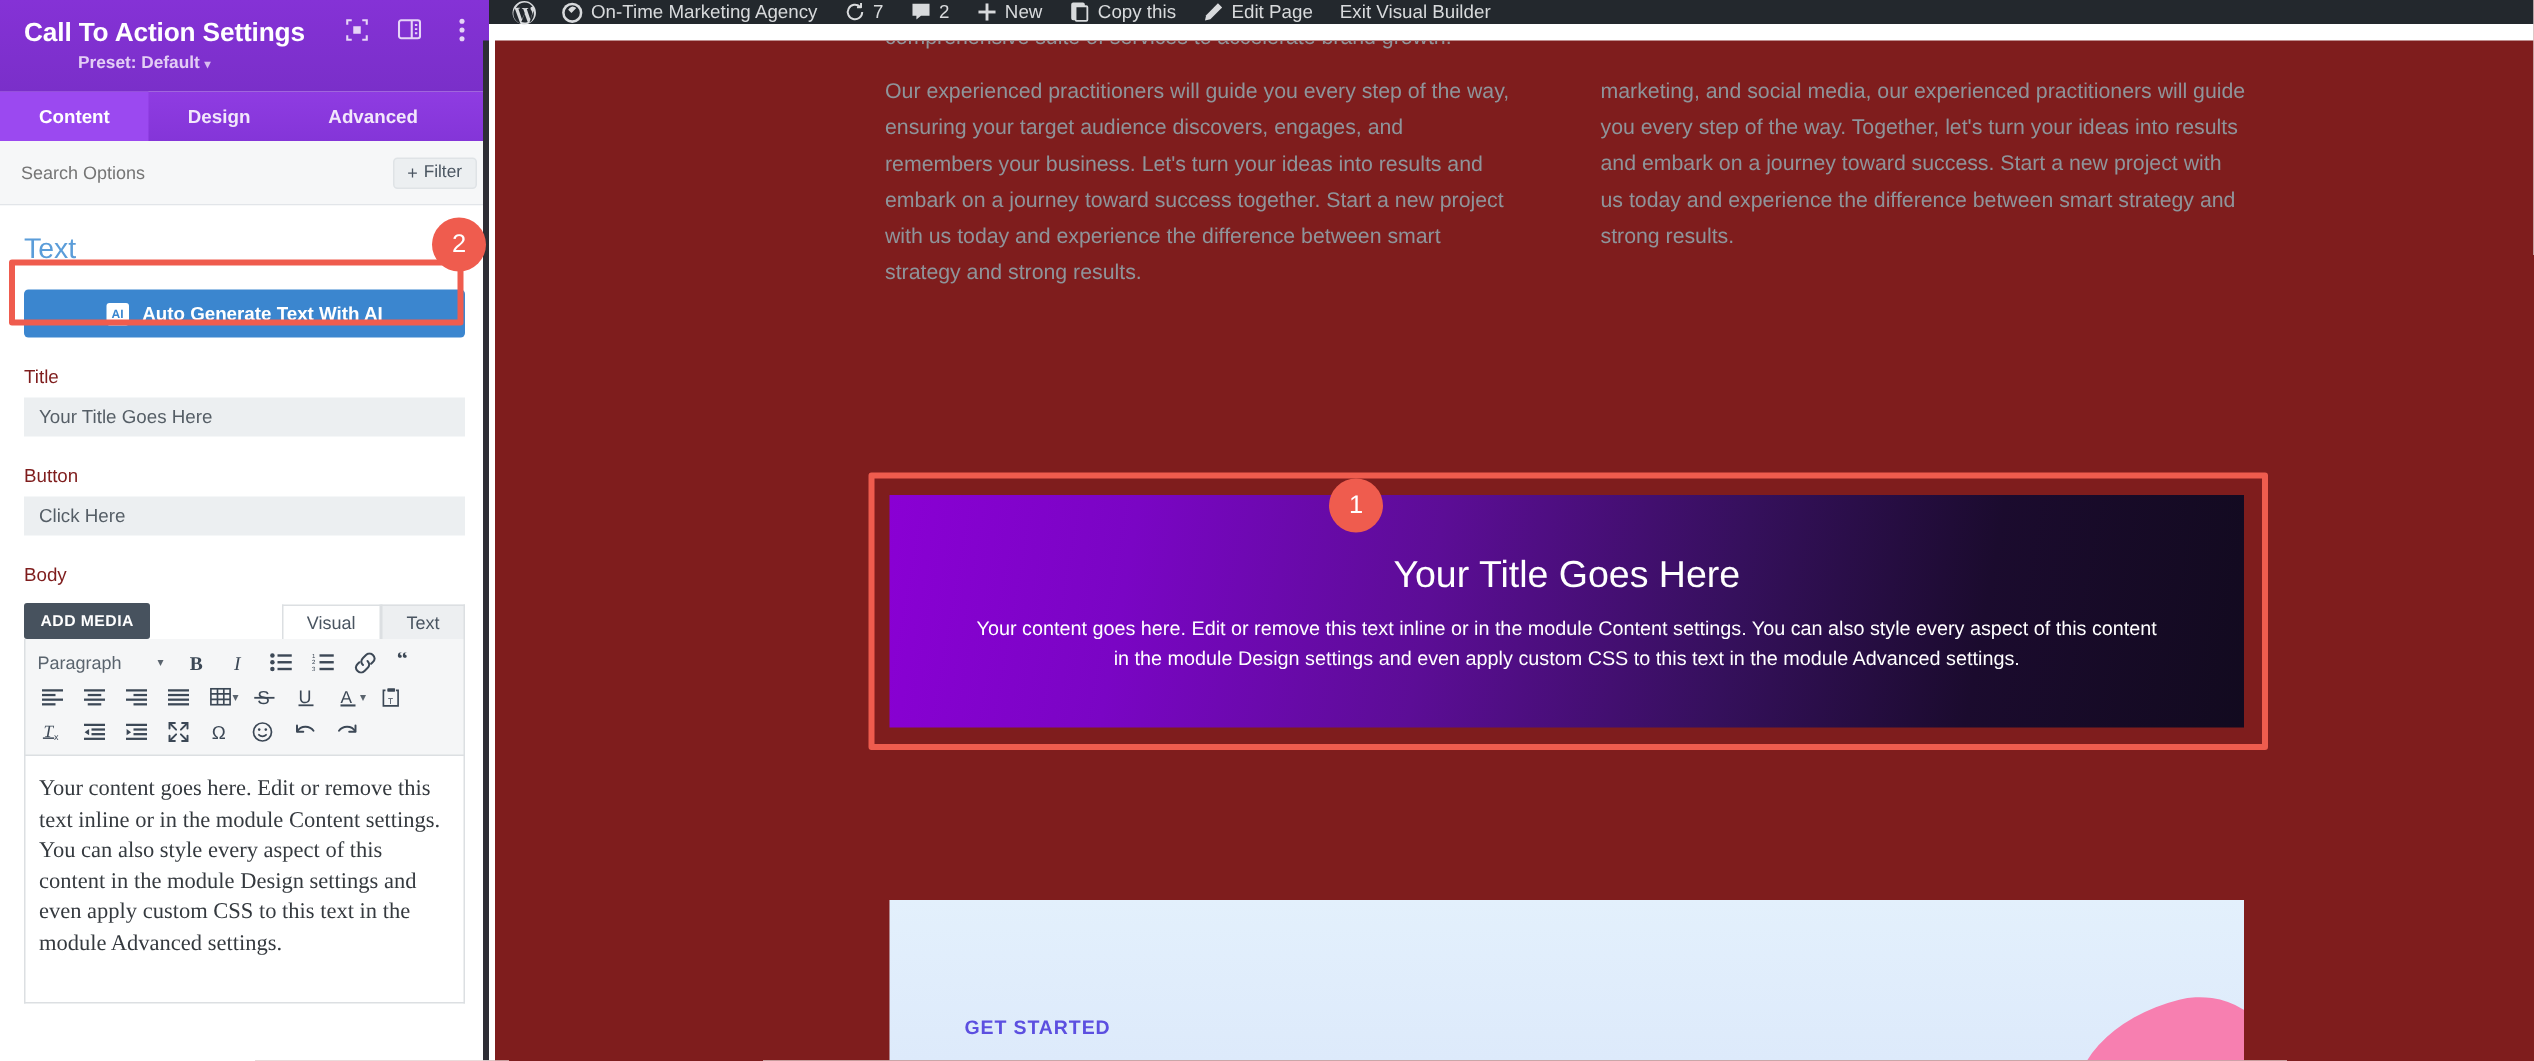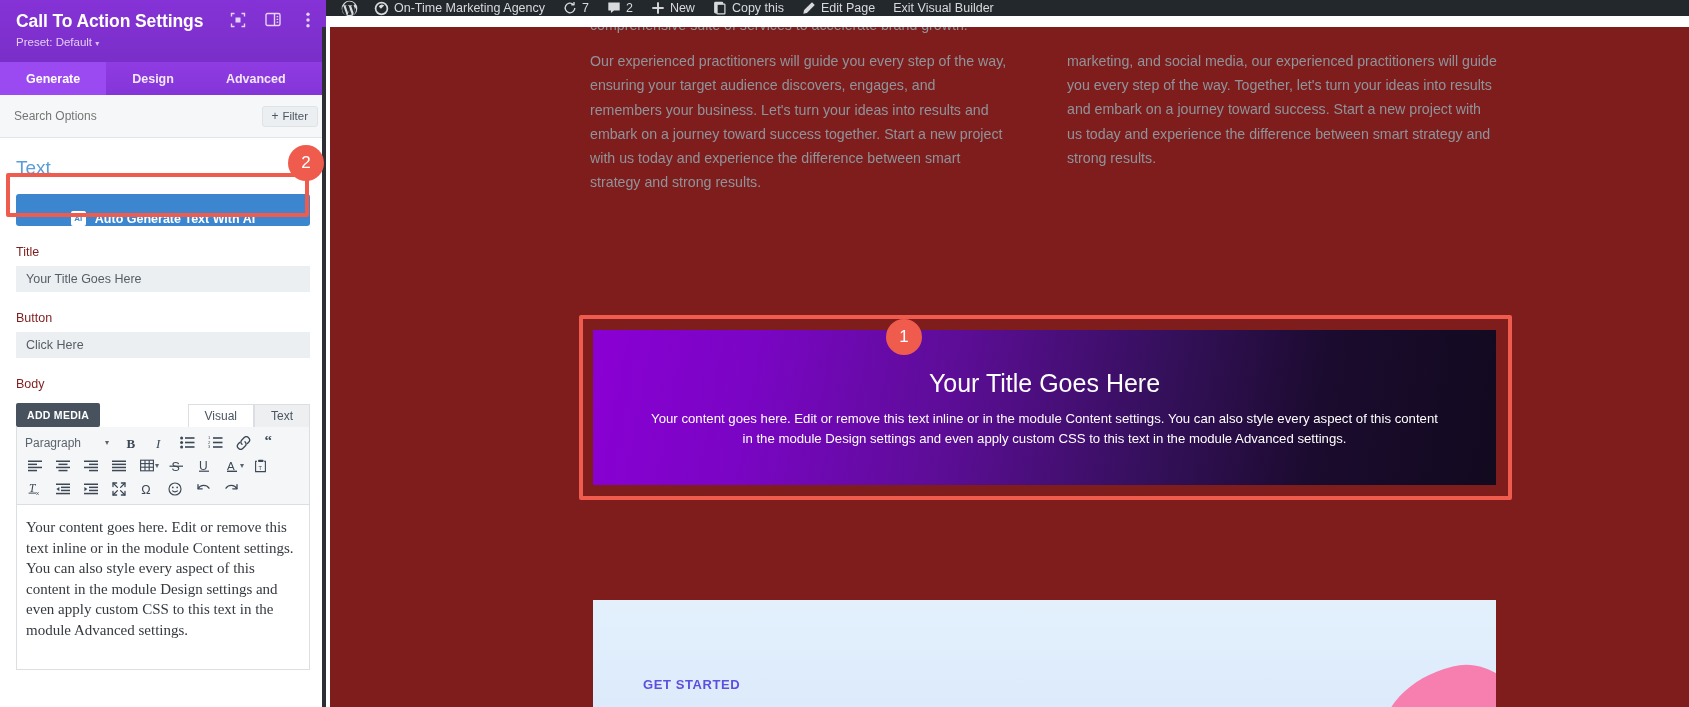--- a/index.html
+++ b/index.html
@@ -23,22 +23,23 @@
     background: #7b2fd1;
     background: linear-gradient(180deg,#8532d6 0%,#7a2fc9 100%);
     padding: 10px 14px 11px 16px;
     position: relative;
   }
   .panel-header .title {
     color:#fff; font-size: 17.5px; font-weight: 700; letter-spacing: -0.1px;
     line-height: 22px;
   }
   .panel-header .preset {
-    color:#e3cdf5; font-size: 11.5px; font-weight: 400; margin-top: 3px;
+    color:#e3cdf5; font-size: 11.5px; font-weight: 700; margin-top: 3px;
     line-height: 14px;
+    margin-left: 36px;
   }
   .panel-header .preset .caret { font-size: 8px; color:#d9bdf0; }
   .header-icons {
     position:absolute; right: 10px; top: 11px;
     display:flex; align-items:center; gap: 18px;
   }
   .hicon { width: 17px; height: 17px; display:flex; align-items:center; justify-content:center; color:#e6d4f7; }
   .hicon svg { display:block; }
 
   .panel-tabs {
@@ -76,21 +77,21 @@
   }
   .section-title {
     color:#5b9dd9; font-size: 19px; font-weight:400; margin: 18px 0 0 0;
     line-height: 24px;
   }
 
   .ai-btn-wrap { margin-top: 14px; position:relative; }
   .ai-btn {
     background:#3b86cf; border:none; border-radius:3px;
     width: 100%; height: 32px; color:#fff; font-size:12.5px; font-weight:700;
-    display:flex; align-items:flex-end; justify-content:center; gap:9px;
+    display:flex; align-items:center; justify-content:center; gap:9px;
     cursor:pointer; font-family:"Liberation Sans",sans-serif;
   }
   .ai-badge {
     width:15px; height:15px; background:#fff; border-radius:2px;
     color:#3b86cf; font-size:8px; font-weight:700;
     display:flex; align-items:center; justify-content:center;
   }
 
   .field-label {
     font-size: 12.5px; color:#7f1d1d; margin-top: 19px; margin-bottom:7px;
@@ -261,21 +262,21 @@
           <svg width="4" height="16" viewBox="0 0 4 16" fill="currentColor">
             <circle cx="2" cy="2.2" r="1.7"></circle>
               <circle cx="2" cy="8" r="1.7"></circle>
               <circle cx="2" cy="13.8" r="1.7"></circle>
           </svg>
         </span>
       </div>
     </div>
 
     <div class="panel-tabs">
-      <div class="panel-tab active">Generate</div>
+      <div class="panel-tab active">Content</div>
       <div class="panel-tab">Design</div>
       <div class="panel-tab">Advanced</div>
     </div>
 
     <div class="search-row">
       <input class="sinput" type="text" placeholder="Search Options" style="">
       <div class="filter-btn">
         <span class="plus">+</span>
         <span>Filter</span>
       </div>

